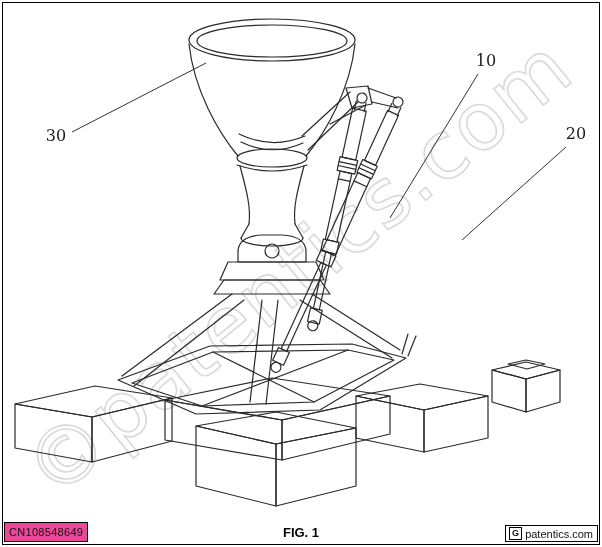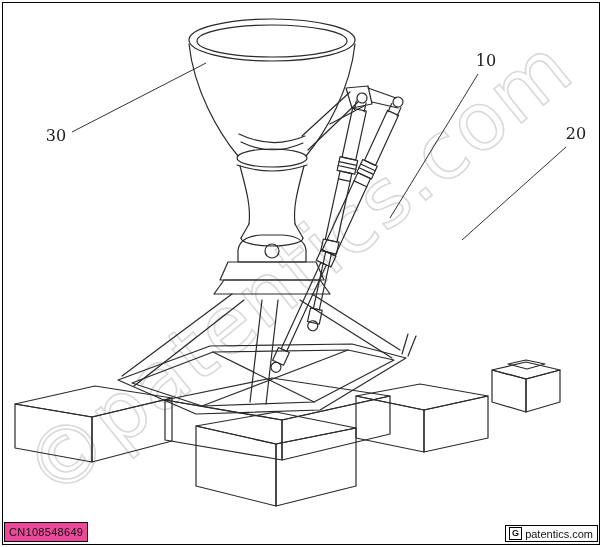--- a/index.html
+++ b/index.html
@@ -180,19 +180,20 @@
       <text x="56" y="141" text-anchor="middle">30</text>
       <text x="486" y="66" text-anchor="middle">10</text>
       <text x="576" y="139" text-anchor="middle">20</text>
     </g>
   </svg>
 
   <div class="frame"></div>
 
   <div class="pnbox">CN108548649</div>
 
+  <div class="figcap">FIG. 1</div>
 
   <div class="srcbox">
     <span class="gicon">G</span>
     <span>patentics.com</span>
   </div>
 
 </div>
 
 </body></html>

